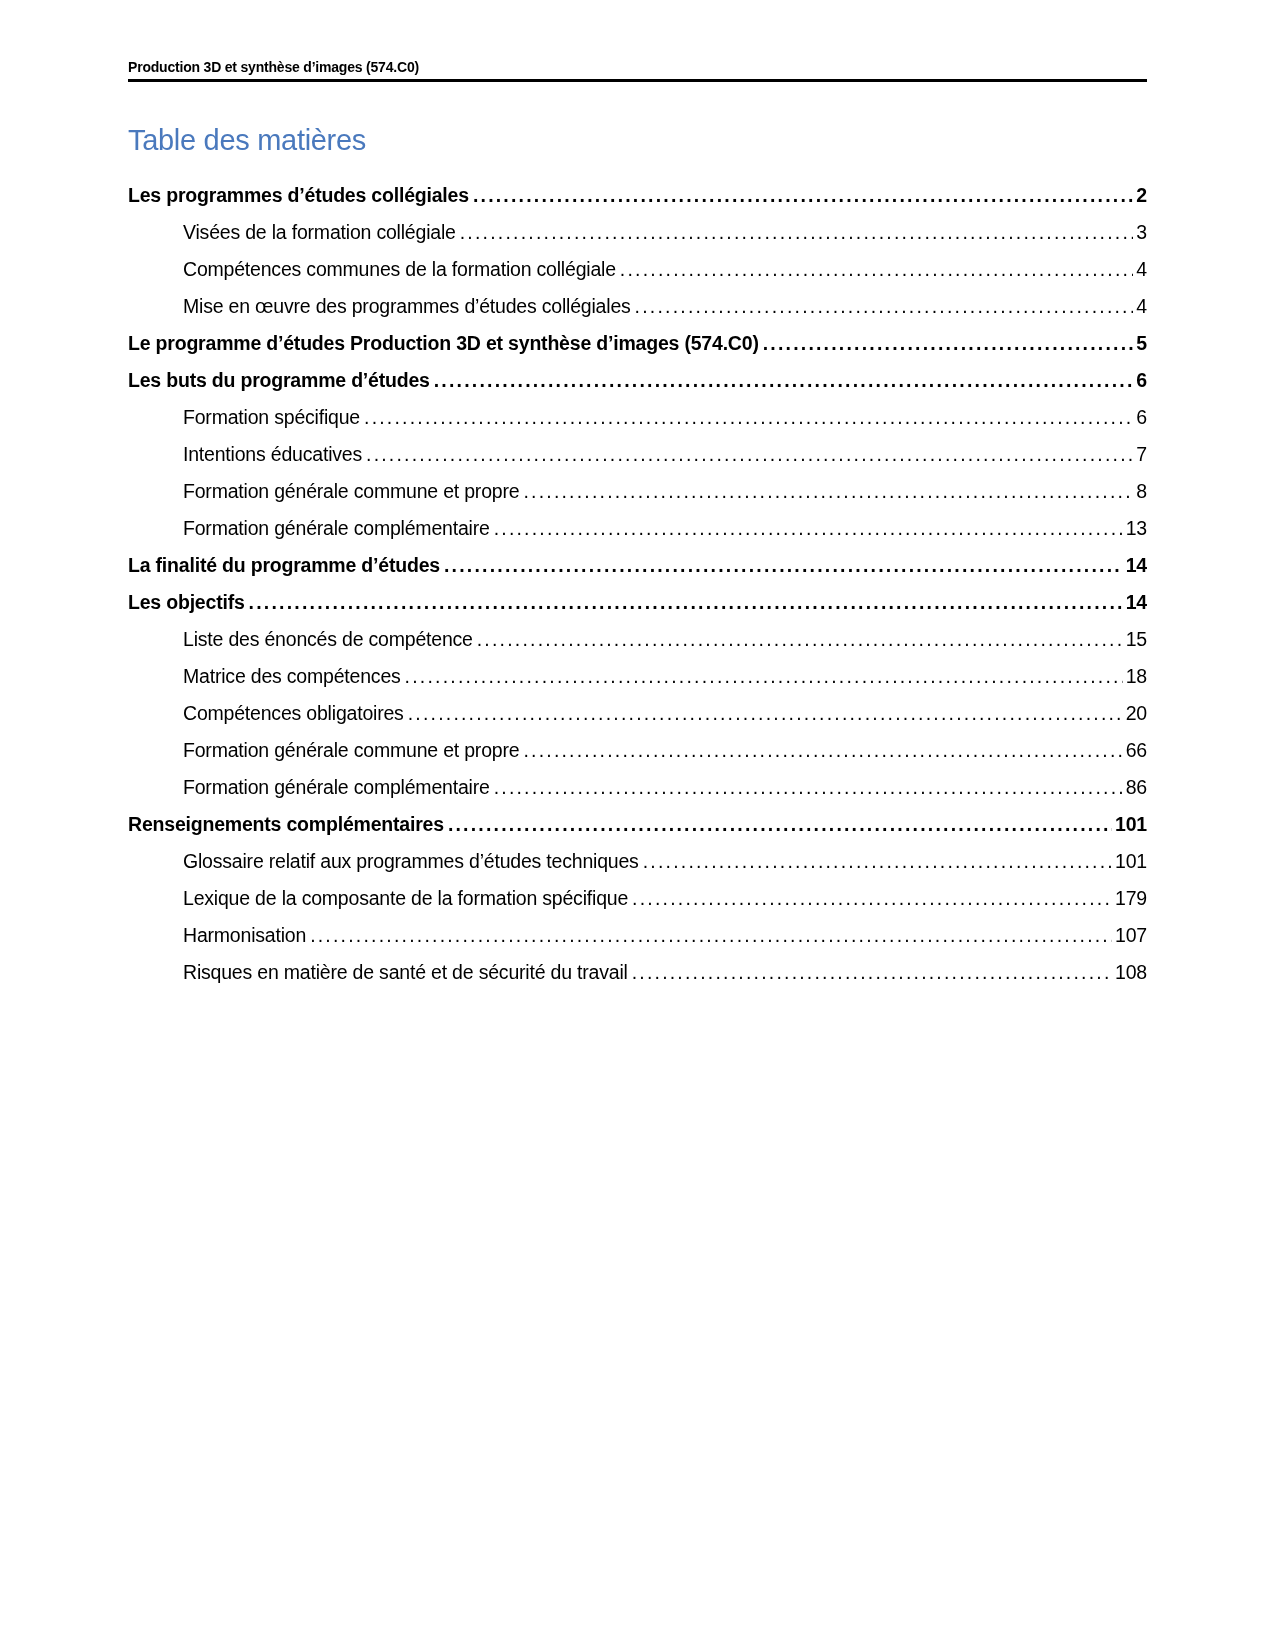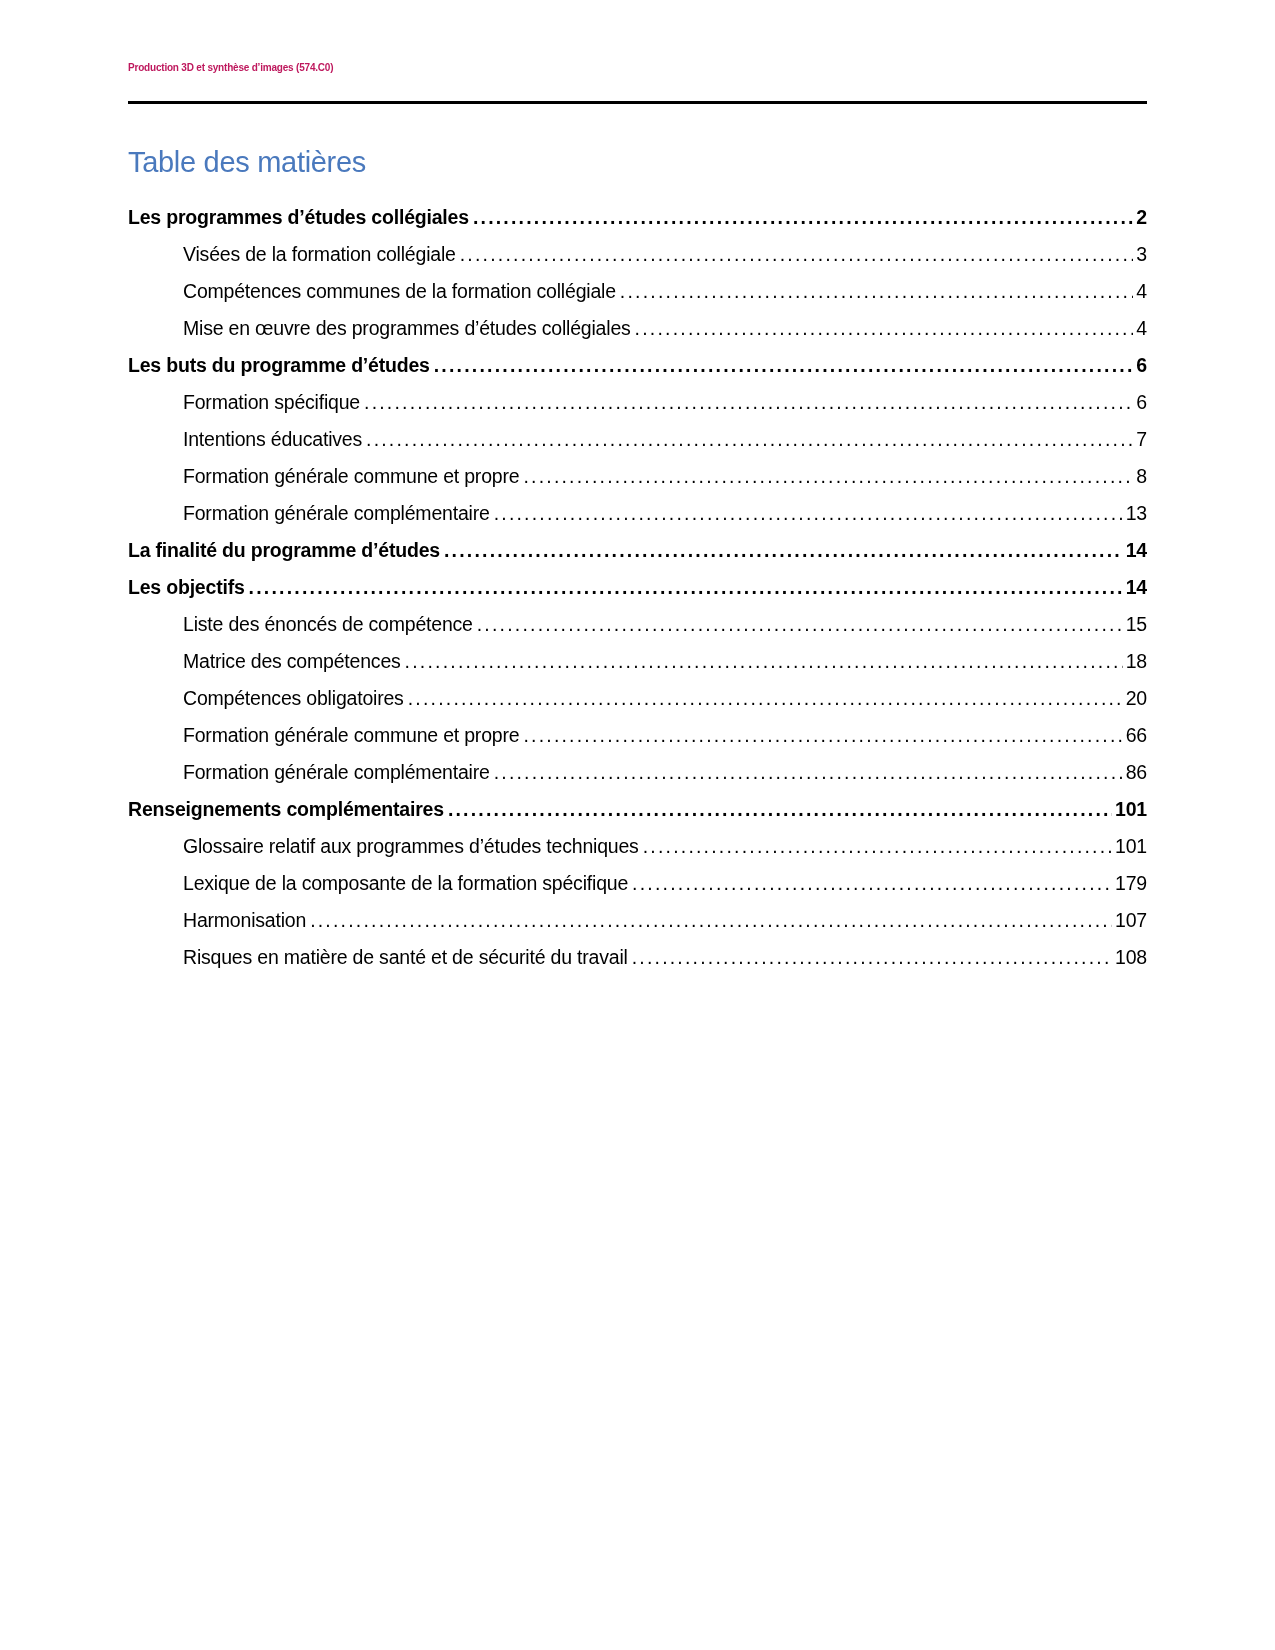--- a/index.html
+++ b/index.html
@@ -13,26 +13,26 @@
     height: 1650px;
     background: #ffffff;
     font-family: "Liberation Sans", sans-serif;
     color: #000000;
     overflow: hidden;
   }
   .content {
     padding: 58px 128px 0 128px;
   }
   .doc-header {
-    font-size: 10px;
+    font-size: 14px;
     line-height: 19px;
     font-weight: bold;
-    color: #be185d;
+    color: #000000;
     letter-spacing: -0.2px;
-    padding-bottom: 24px;
+    padding-bottom: 2px;
     border-bottom: 3px solid #000000;
   }
   .page-title {
     margin-top: 40px;
     font-size: 29px;
     line-height: 36px;
     font-weight: 400;
     color: #4a79bd;
     letter-spacing: -0.3px;
   }
@@ -100,20 +100,25 @@
           <span class="toc-label">Compétences communes de la formation collégiale</span>
           <span class="toc-dots"></span>
           <span class="toc-page">4</span>
         </div>
         <div class="toc-row level-1">
           <span class="toc-label">Mise en œuvre des programmes d’études collégiales</span>
           <span class="toc-dots"></span>
           <span class="toc-page">4</span>
         </div>
         <div class="toc-row level-0 bold">
+          <span class="toc-label">Le programme d’études Production 3D et synthèse d’images (574.C0)</span>
+          <span class="toc-dots"></span>
+          <span class="toc-page">5</span>
+        </div>
+        <div class="toc-row level-0 bold">
           <span class="toc-label">Les buts du programme d’études</span>
           <span class="toc-dots"></span>
           <span class="toc-page">6</span>
         </div>
         <div class="toc-row level-1">
           <span class="toc-label">Formation spécifique</span>
           <span class="toc-dots"></span>
           <span class="toc-page">6</span>
         </div>
         <div class="toc-row level-1">

